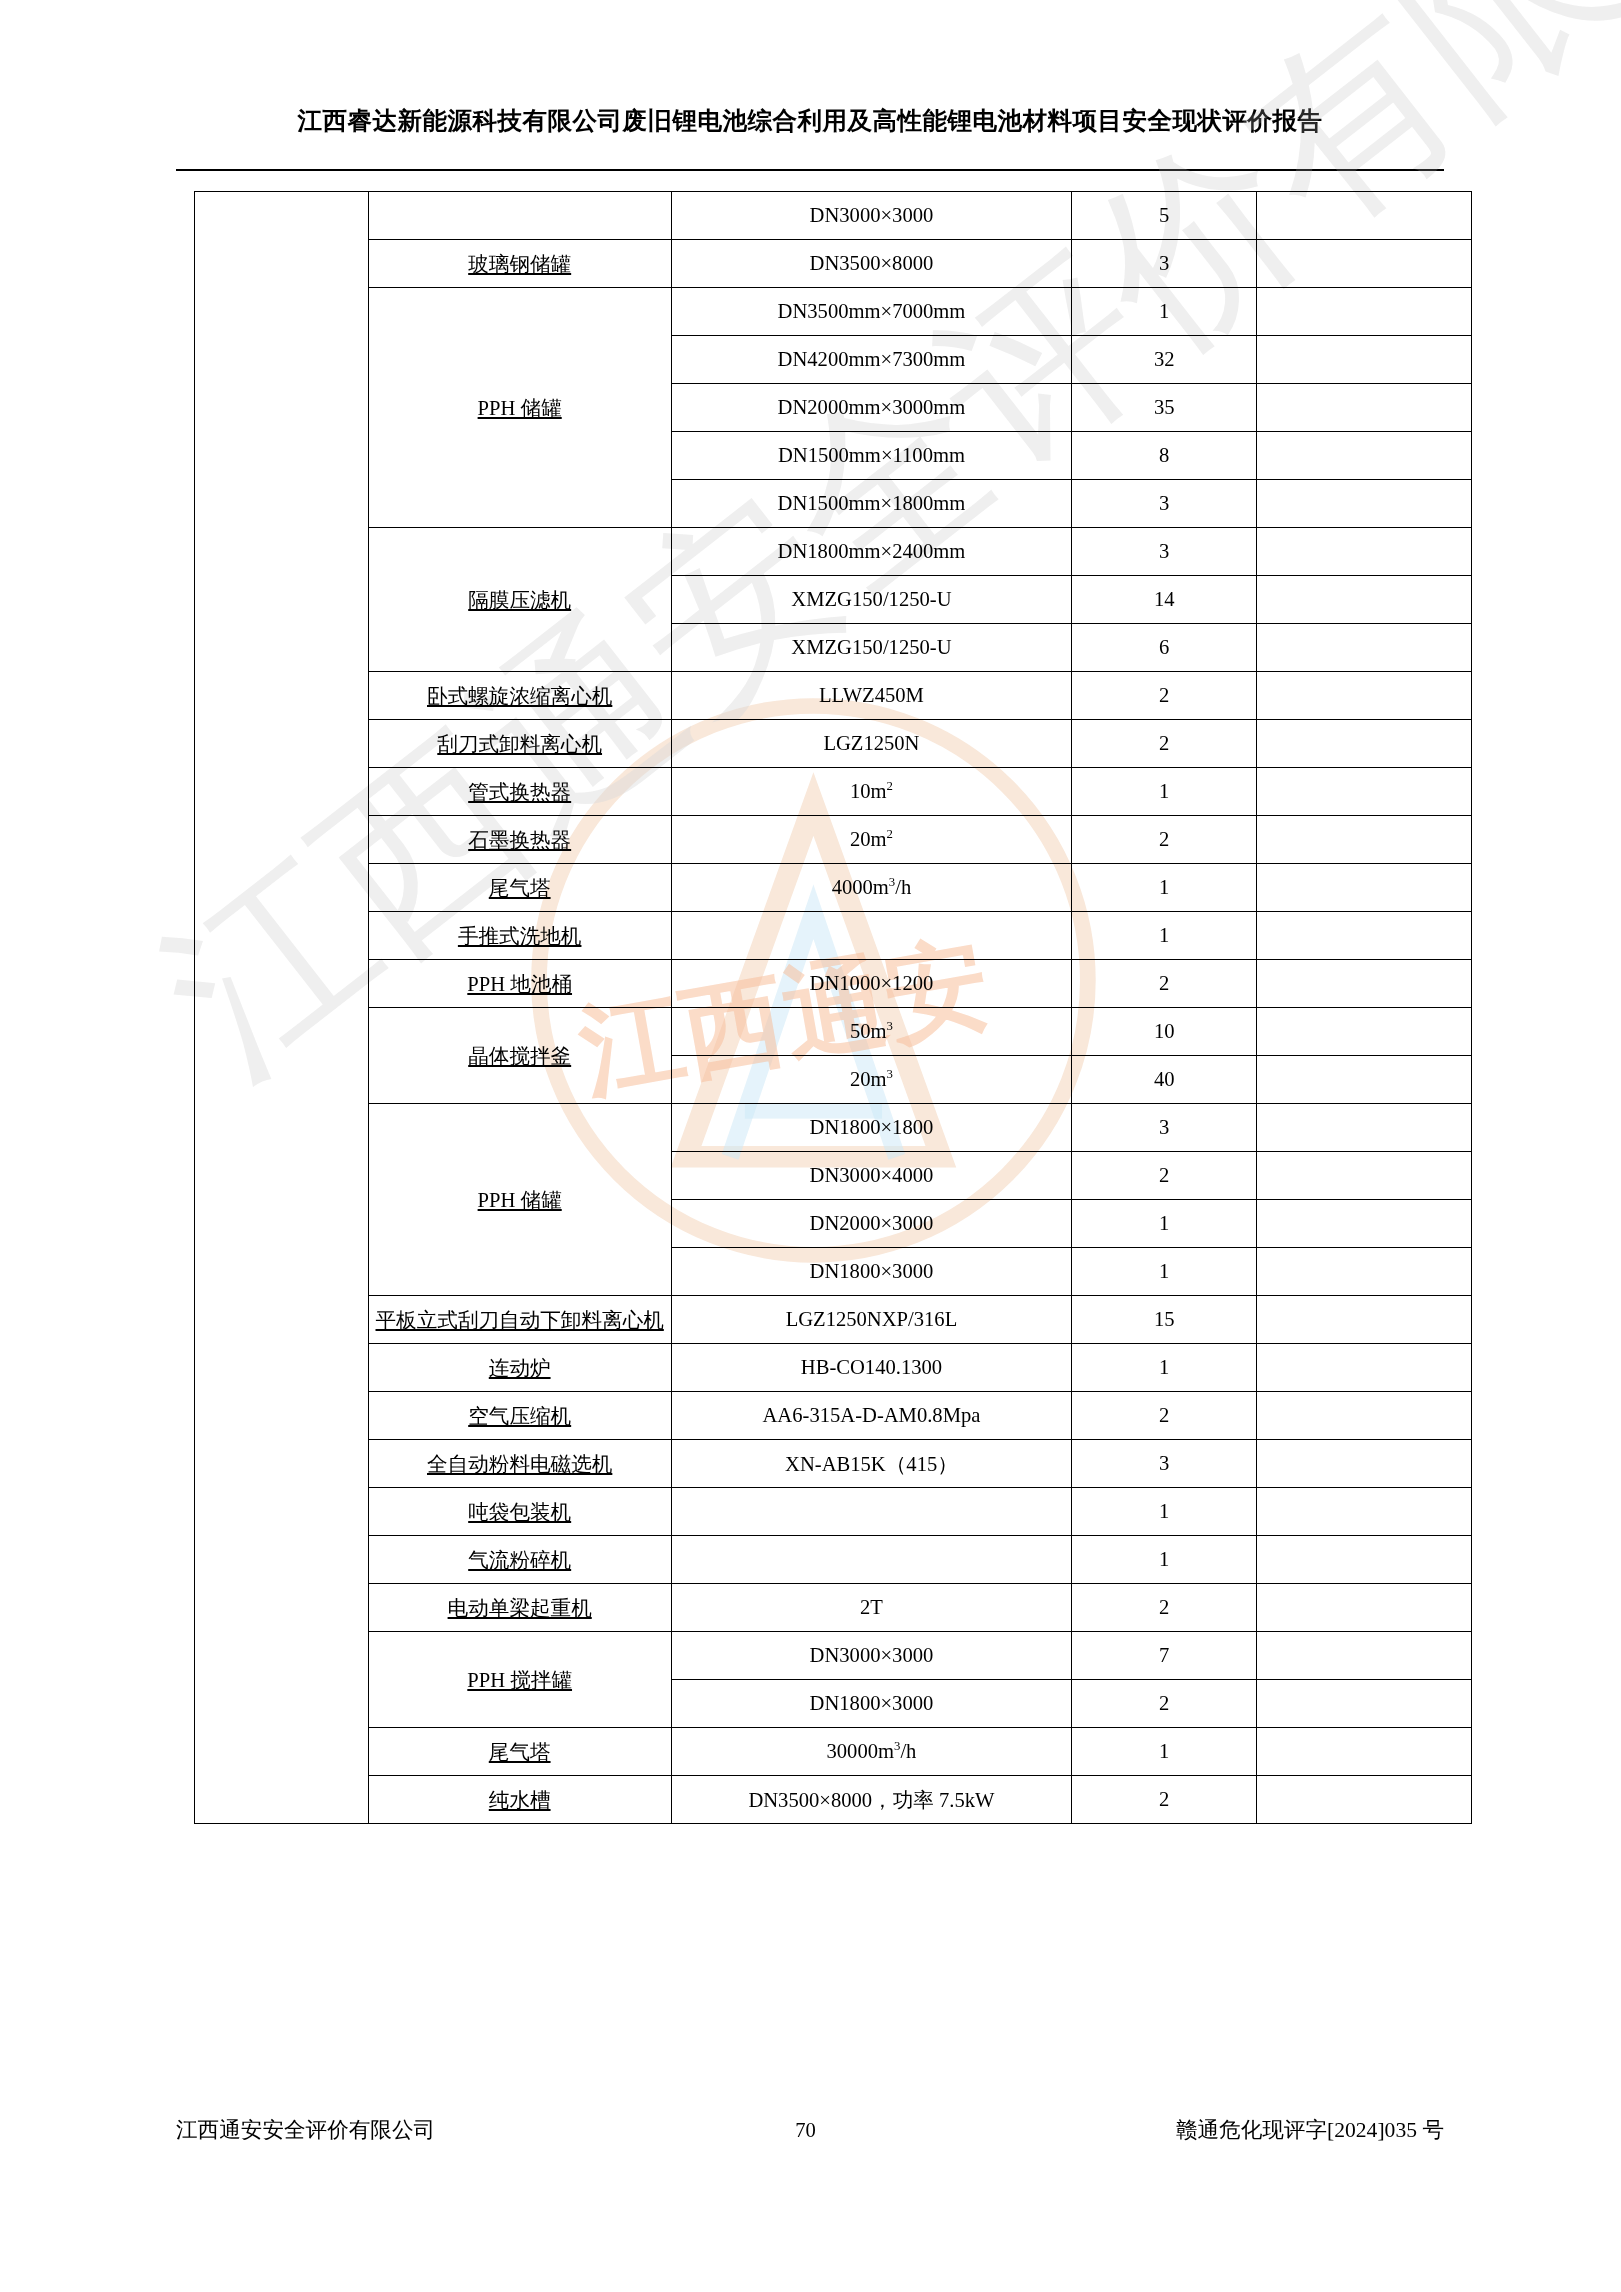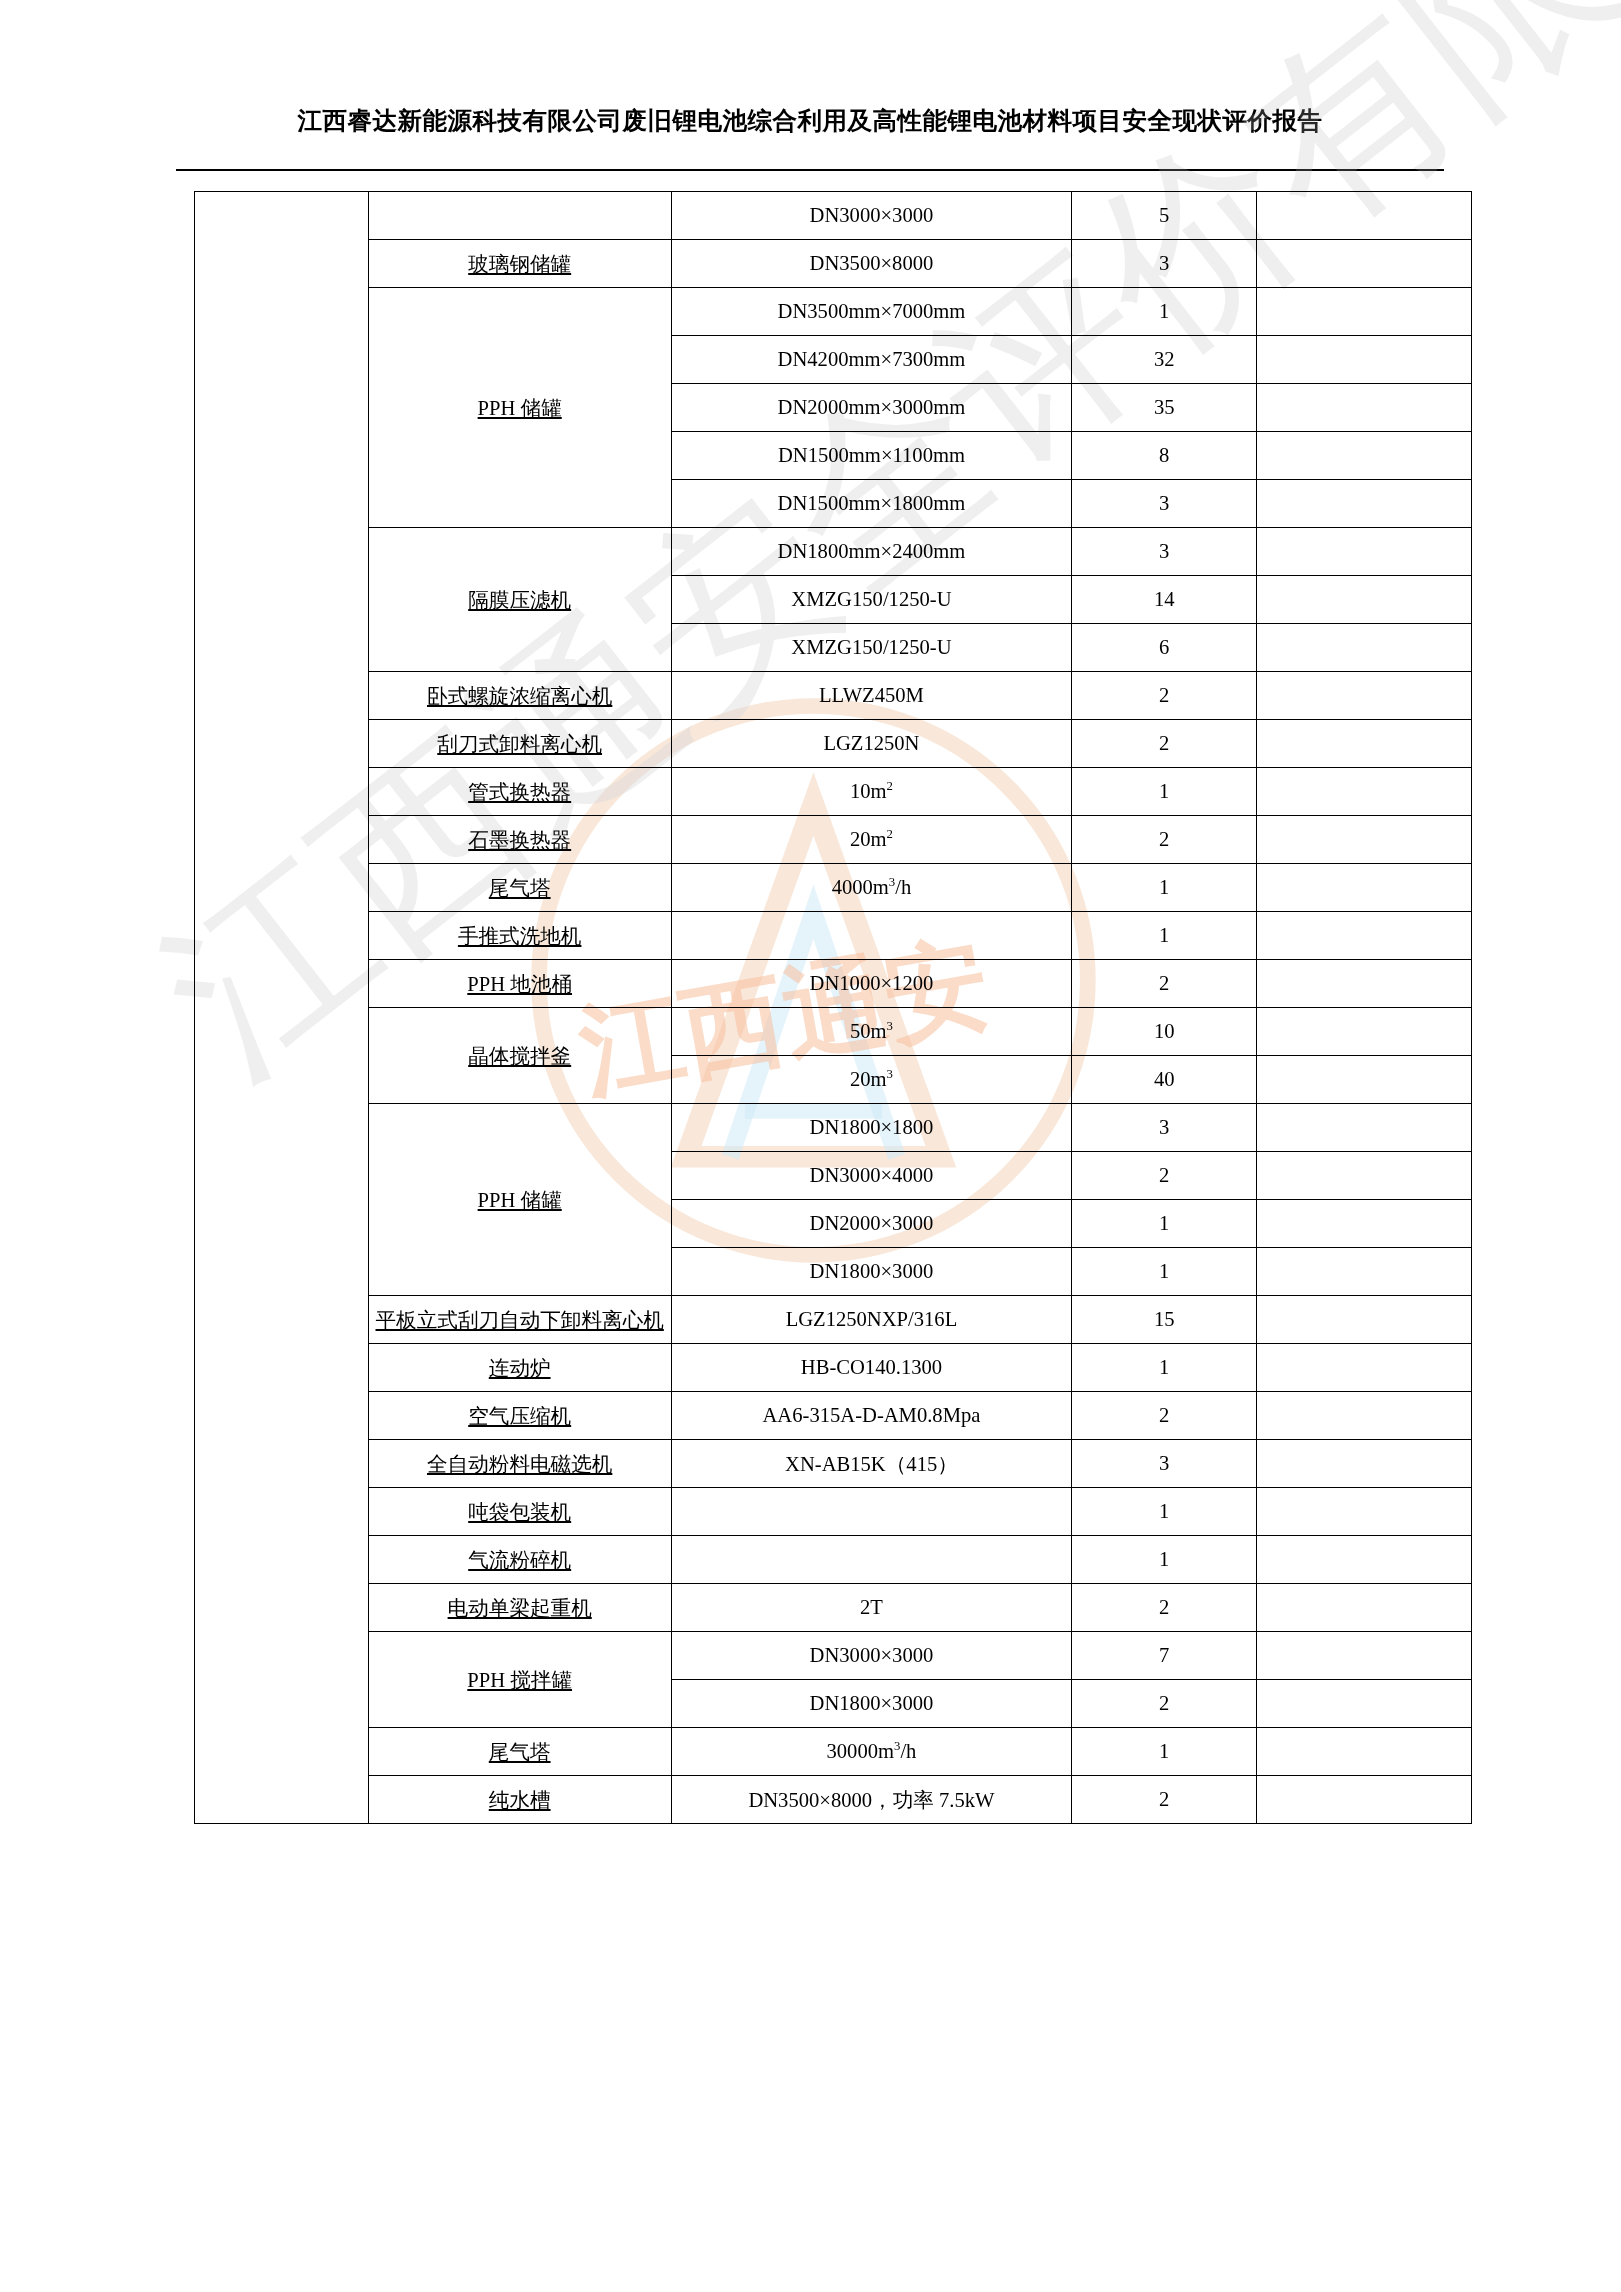--- a/index.html
+++ b/index.html
@@ -337,15 +337,20 @@
           <td class="c-name">纯水槽</td>
           <td class="c-spec">DN3500×8000，功率 7.5kW</td>
           <td class="c-qty">2</td>
           <td class="c-rem"></td>
         </tr>
 
       </tbody>
     </table>
   </div>
 
+  <div class="footer">
+    <div class="footer-left">江西通安安全评价有限公司</div>
+    <div class="footer-center">70</div>
+    <div class="footer-right">赣通危化现评字[2024]035 号</div>
+  </div>
 
 </div>
 
 
 </body></html>

